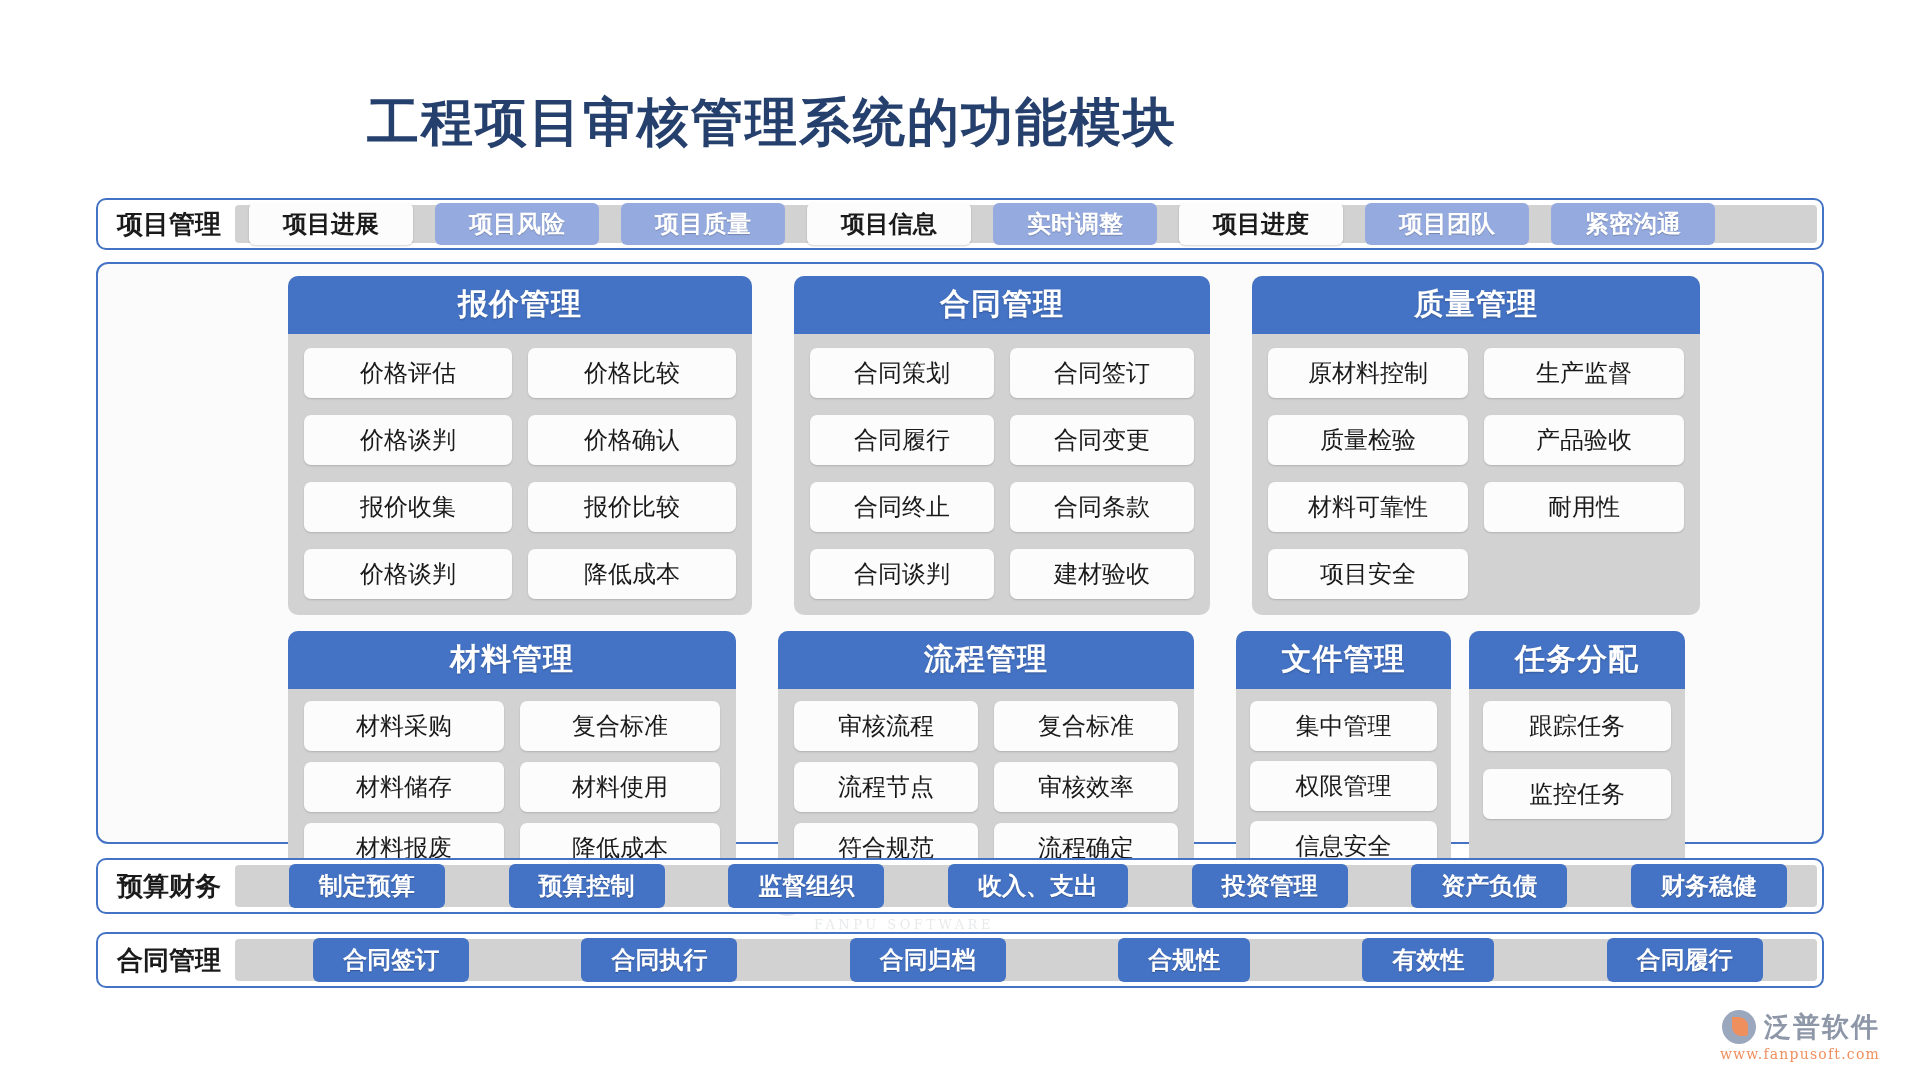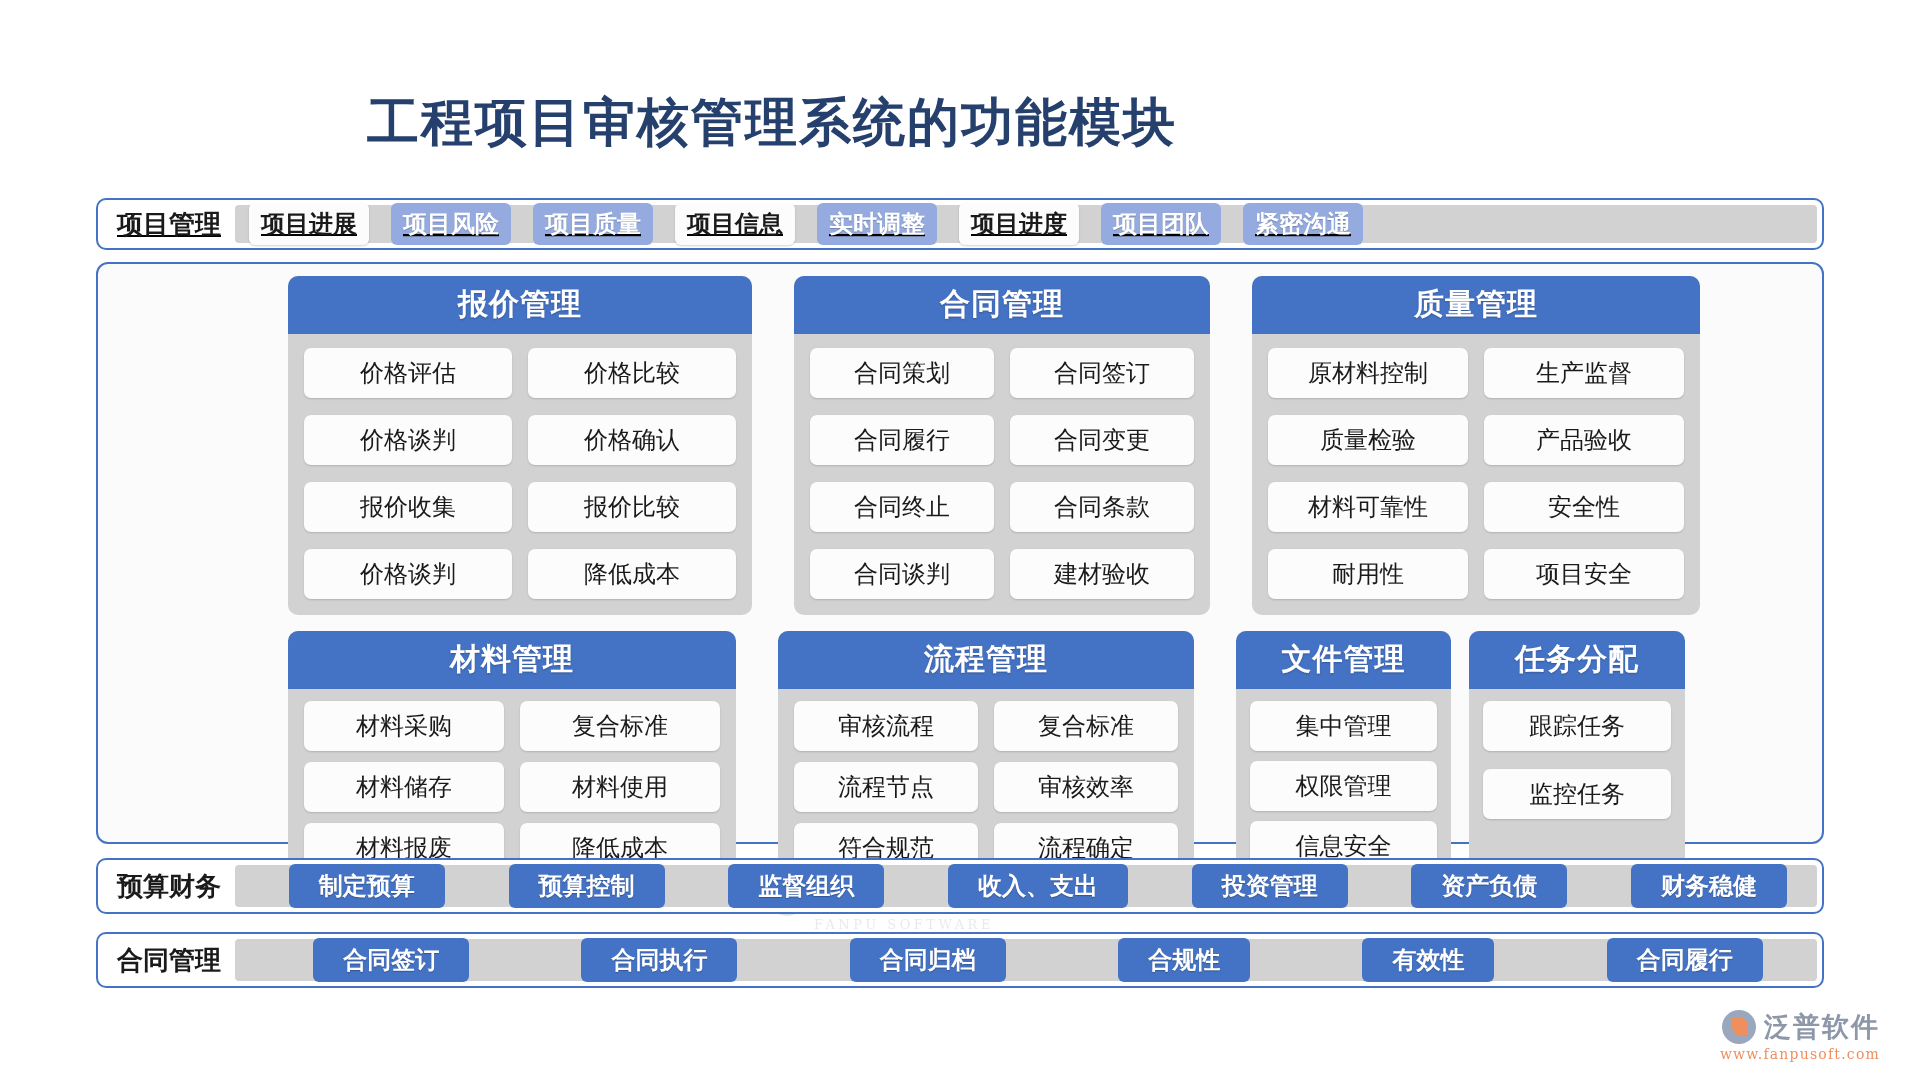--- a/index.html
+++ b/index.html
@@ -68,41 +68,41 @@
     justify-content: space-around;
     padding: 6px 10px;
   }
 
   .chip {
     border-radius: 6px;
     font-size: 24px;
     font-weight: bold;
     text-align: center;
     white-space: nowrap;
-    padding: 7px 12px;
+    padding: 7px 34px;
     line-height: 1.15;
   }
   .chip.light {
     background: #fcfcfc;
     color: #1a1a1a;
     box-shadow: 0 1px 2px rgba(0,0,0,0.18);
   }
   .chip.mid {
     background: #95abdf;
     color: #ffffff;
     text-shadow: 0 1px 1px rgba(0,0,0,0.22);
   }
   .chip.solid {
     background: #4472c4;
     color: #ffffff;
     text-shadow: 0 1px 1px rgba(0,0,0,0.25);
   }
 
   
-  #band-top    { top: 198px;  height: 52px; text-decoration: underline; }
+  #band-top    { top: 198px;  height: 52px; }
   #band-budget { top: 858px;  height: 56px; }
   #band-contract { top: 932px; height: 56px; }
 
   #band-top .band-track { justify-content: flex-start; gap: 22px; padding-left: 14px; }
   #band-budget .band-track,
   #band-contract .band-track { justify-content: space-around; }
 
   #band-budget .chip, #band-contract .chip { padding: 8px 30px; margin-left: 24px; }
 
   
@@ -313,21 +313,20 @@
         </div>
 
         <div class="card quality">
           <div class="card-head">质量管理</div>
           <div class="card-grid">
               <div class="item">原材料控制</div>
               <div class="item">生产监督</div>
               <div class="item">质量检验</div>
               <div class="item">产品验收</div>
               <div class="item">材料可靠性</div>
-              <div class="item">安全性</div>
               <div class="item">耐用性</div>
               <div class="item">项目安全</div>
             </div>
         </div>
 
       </div>
 
       <div class="card-row row2">
 
         <div class="card material">

